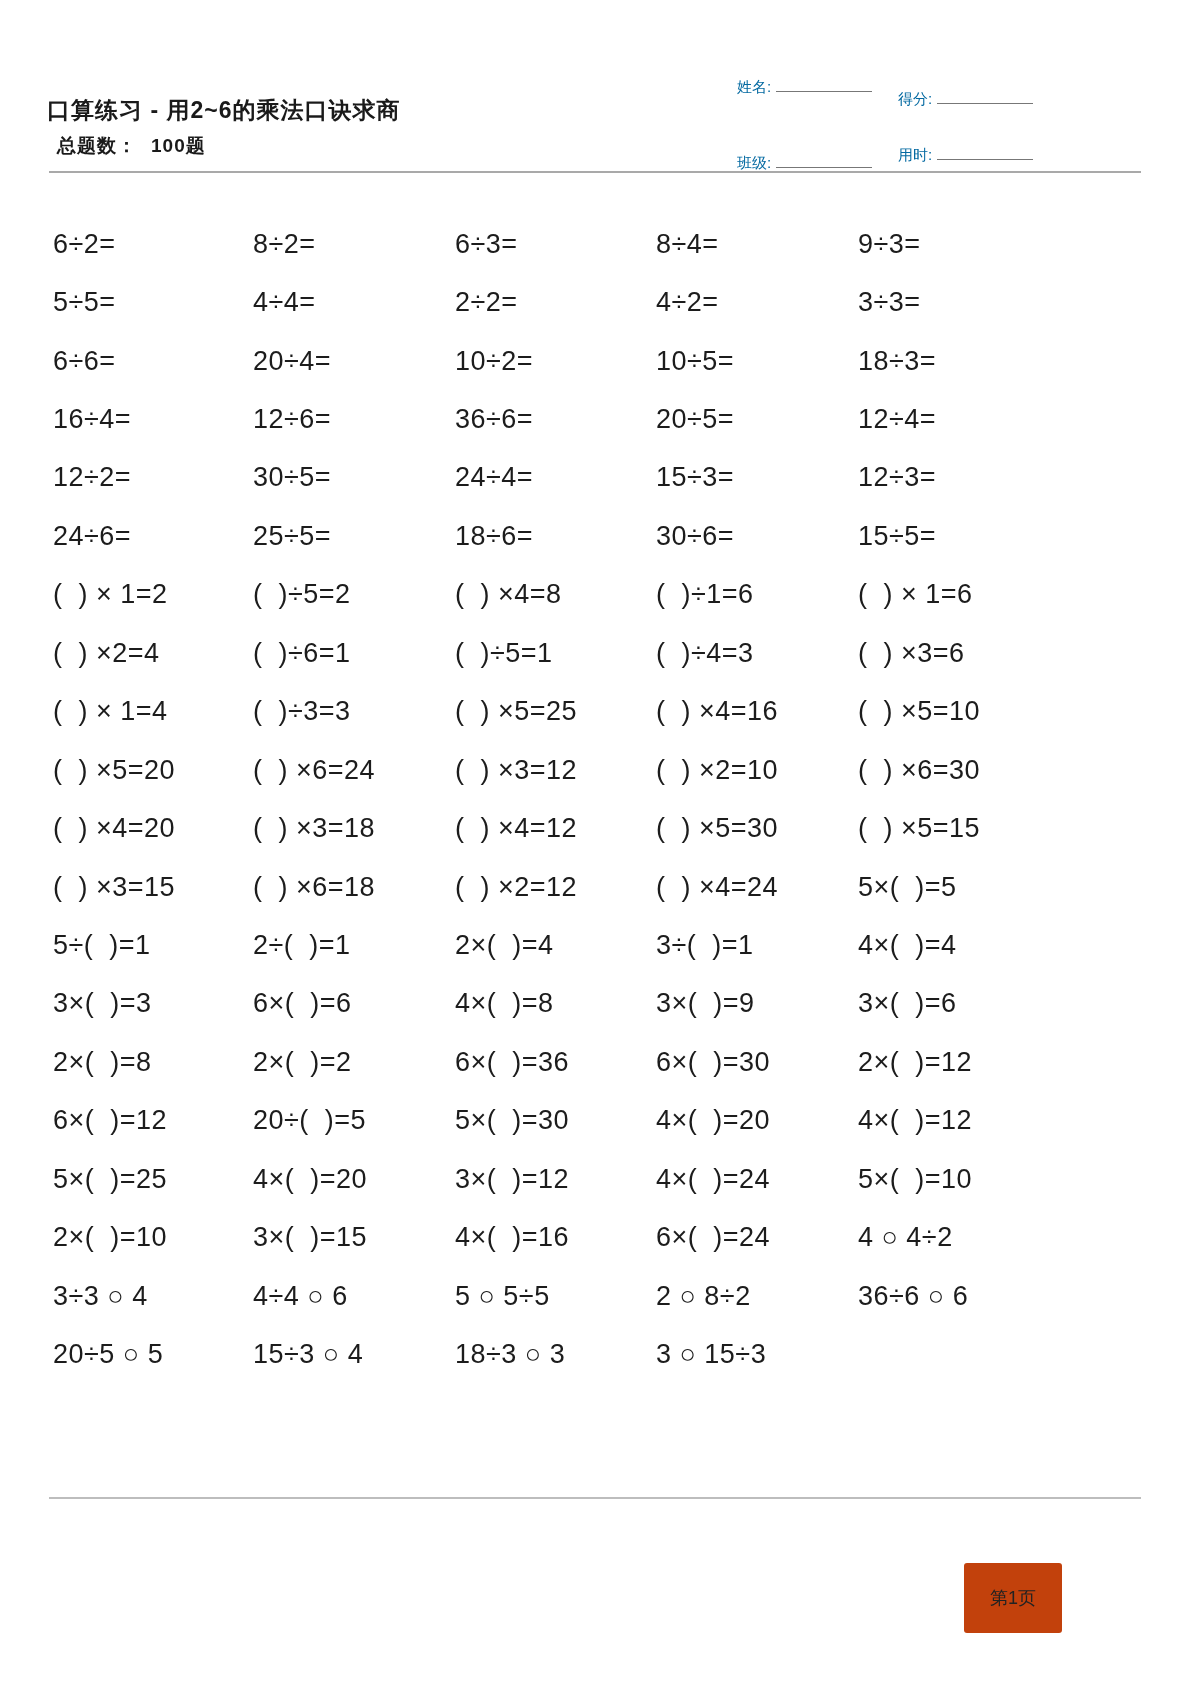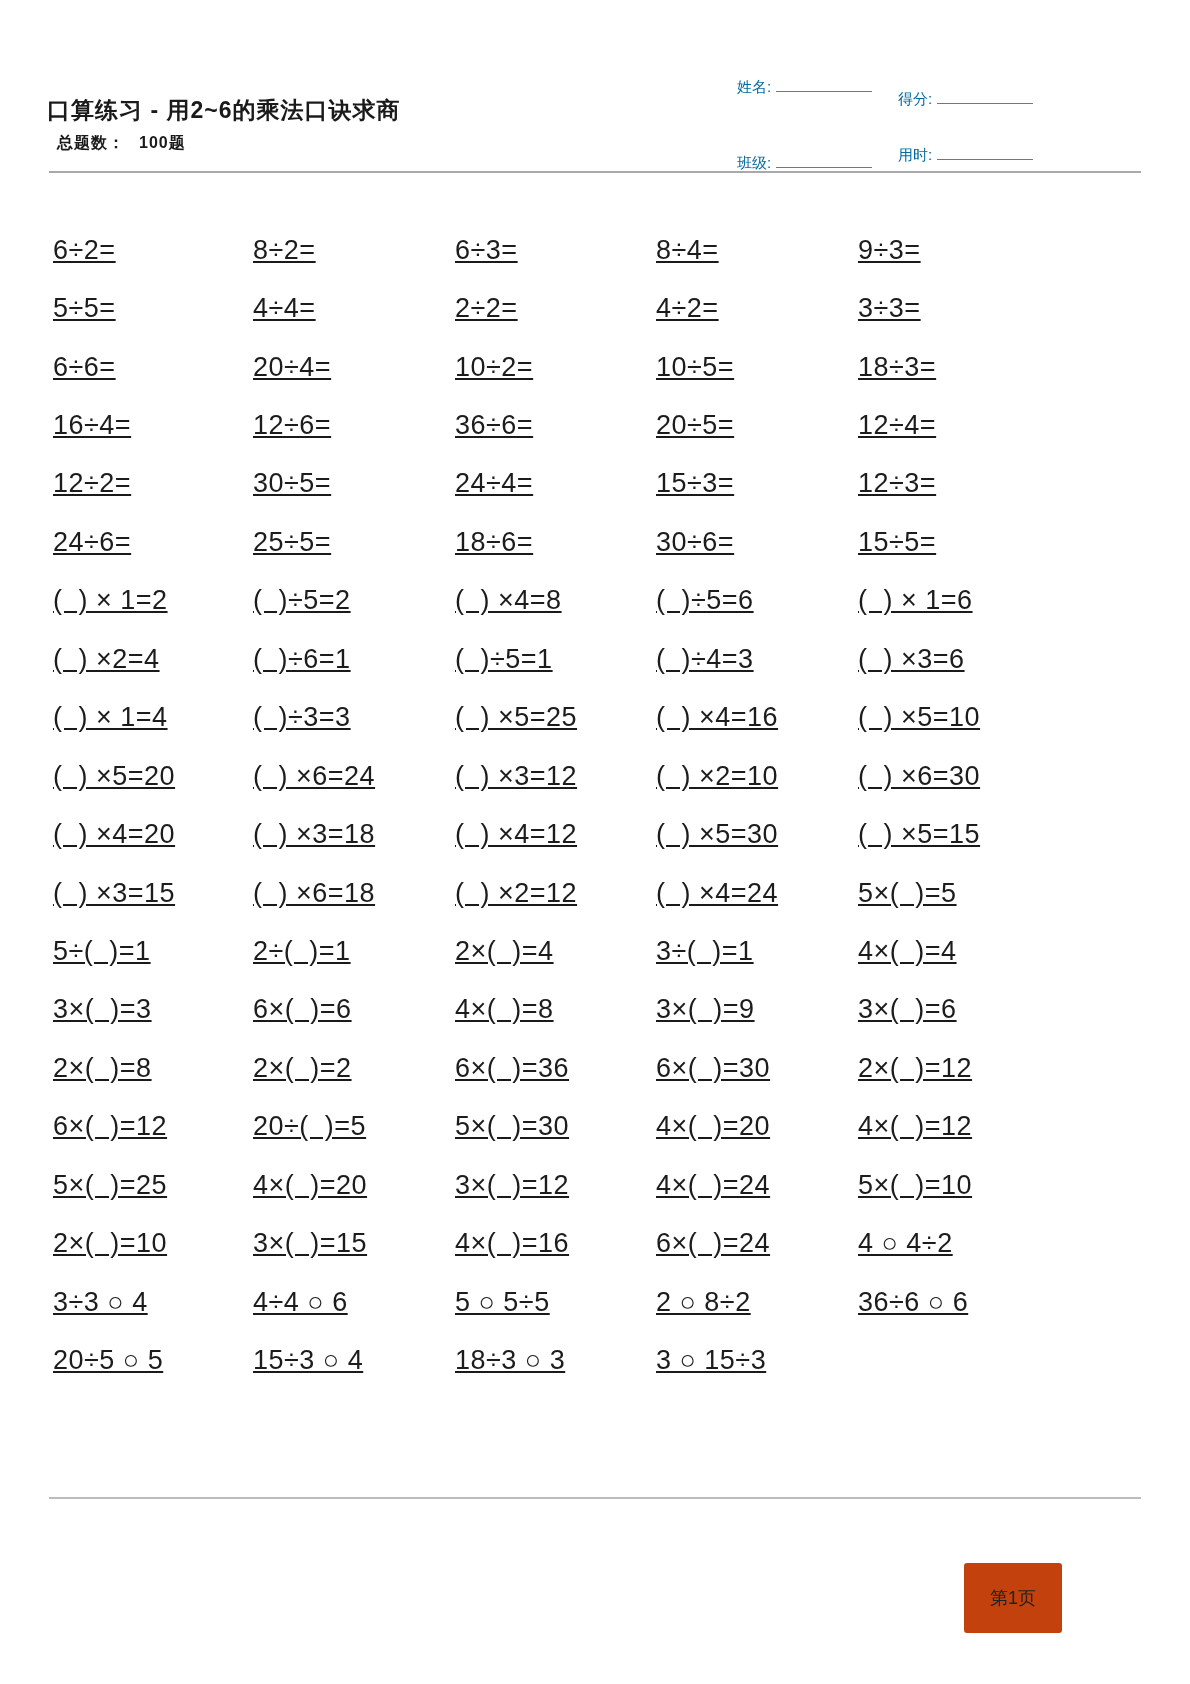--- a/index.html
+++ b/index.html
@@ -13,21 +13,21 @@
   }
   .page { position: absolute; inset: 0; background: #fff; }
 
   
   .title {
     position: absolute; left: 47px; top: 95px;
     font-size: 23px; font-weight: 700; letter-spacing: 1px;
   }
   .total-line {
     position: absolute; left: 57px; top: 133px;
-    font-size: 16px; font-weight: 700; letter-spacing: 1px;
+    font-size: 19px; font-weight: 700; letter-spacing: 1px;
   }
   .total-line .total-value { margin-left: 14px; }
 
   .hfield { position: absolute; font-size: 15px; color: #0369a1; white-space: nowrap; }
   .hfield .blank {
     display: inline-block; width: 96px; height: 1px;
     border-bottom: 1.5px solid #777;
     margin-left: 5px; vertical-align: baseline;
   }
   .f-name  { left: 737px; top: 78px; }
@@ -35,26 +35,25 @@
   .f-class { left: 737px; top: 154px; }
   .f-time  { left: 898px; top: 146px; }
 
   .header-divider {
     position: absolute; left: 49px; right: 49px; top: 171px;
     height: 2px; background: #a9a9a9;
   }
 
   
   .problems {
-    position: absolute; left: 53px; top: 221px; width: 1090px;
+    position: absolute; left: 53px; top: 215px; width: 1090px;
     display: grid;
     grid-template-columns: 200px 202px 201px 202px 1fr;
     grid-auto-rows: 58.45px;
     align-items: center;
-    text-decoration: underline;
   }
   .problem-cell {
     font-size: 27px;
     letter-spacing: 0.5px;
     white-space: pre;
     color: #1c1c1c;
   }
 
   
   .footer-divider {
@@ -122,21 +121,21 @@
       <div class="problem-cell">15÷3=</div>
       <div class="problem-cell">12÷3=</div>
       <div class="problem-cell">24÷6=</div>
       <div class="problem-cell">25÷5=</div>
       <div class="problem-cell">18÷6=</div>
       <div class="problem-cell">30÷6=</div>
       <div class="problem-cell">15÷5=</div>
       <div class="problem-cell">(  ) × 1=2</div>
       <div class="problem-cell">(  )÷5=2</div>
       <div class="problem-cell">(  ) ×4=8</div>
-      <div class="problem-cell">(  )÷5=6</div>
+      <div class="problem-cell">(  )÷1=6</div>
       <div class="problem-cell">(  ) × 1=6</div>
       <div class="problem-cell">(  ) ×2=4</div>
       <div class="problem-cell">(  )÷6=1</div>
       <div class="problem-cell">(  )÷5=1</div>
       <div class="problem-cell">(  )÷4=3</div>
       <div class="problem-cell">(  ) ×3=6</div>
       <div class="problem-cell">(  ) × 1=4</div>
       <div class="problem-cell">(  )÷3=3</div>
       <div class="problem-cell">(  ) ×5=25</div>
       <div class="problem-cell">(  ) ×4=16</div>

